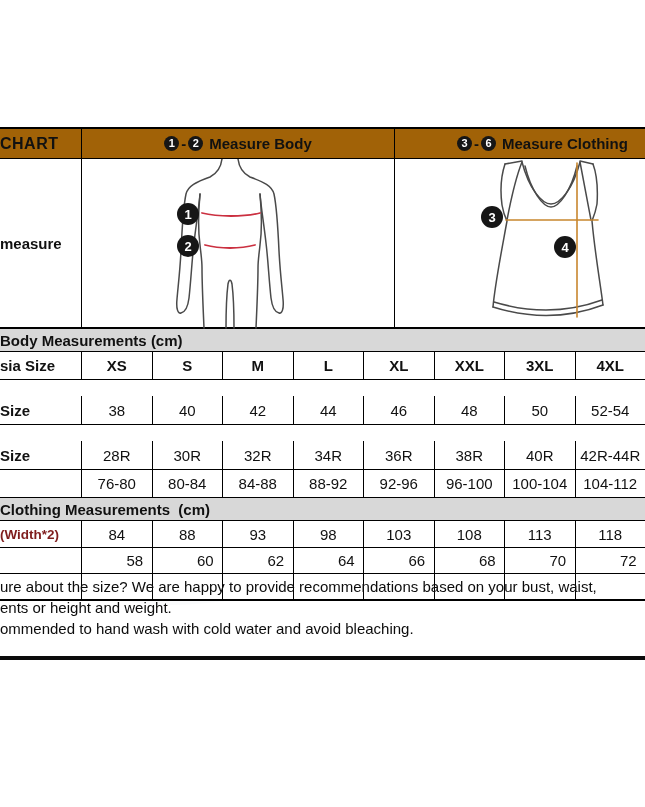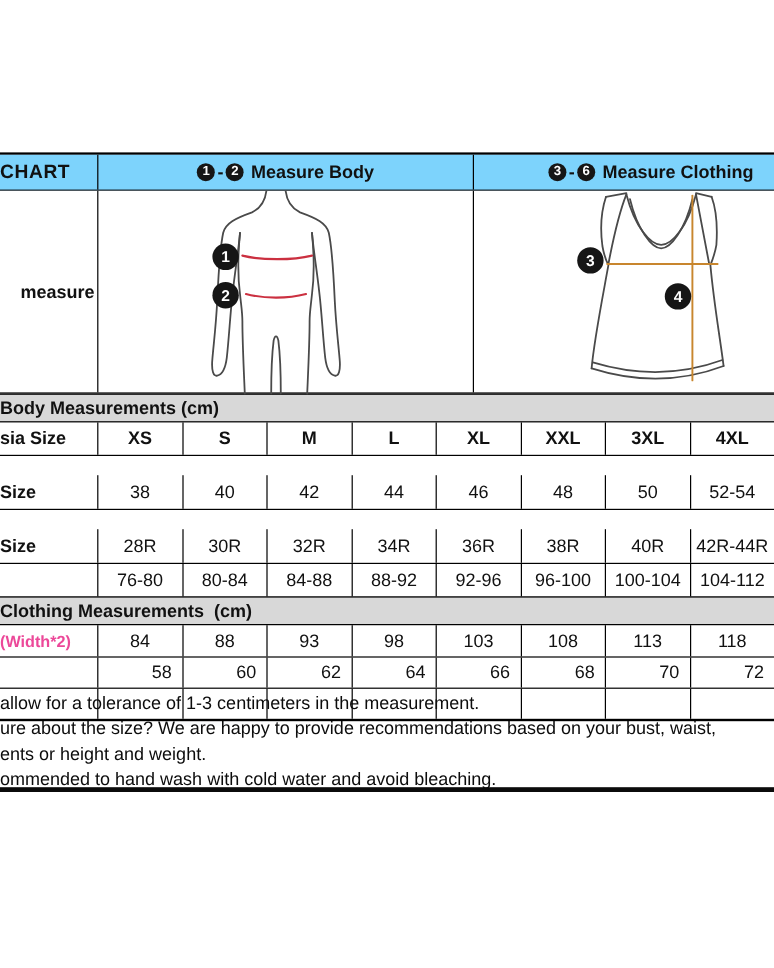--- a/index.html
+++ b/index.html
@@ -9,48 +9,48 @@
     overflow:hidden; font-family:"Liberation Sans", sans-serif; color:#111;
   }
   
   .wm { position:absolute; border-radius:50%; opacity:.38; pointer-events:none; }
   .wm1 { top:436px; left:4px;  width:180px; height:74px; border:11px solid #e2e6ee; transform:rotate(-16deg); }
   .wm2 { top:458px; left:352px; width:260px; height:46px; border:8px solid #e6e9f0; transform:rotate(-5deg); }
   .wm3 { top:560px; left:120px; width:220px; height:40px; border:6px solid #eceef4; transform:rotate(-8deg); opacity:.25; }
 
   .size-chart { position:absolute; top:127px; left:0; width:645px; border-top:2px solid #000; background:#fff; }
 
-  .r-head { display:flex; height:30px; background:#7dd3fc; border-bottom:1px solid #000; font-weight:bold; }
+  .r-head { display:flex; height:30px; background:#a16207; border-bottom:1px solid #000; font-weight:bold; }
   .c-corner { width:82px; border-right:1px solid #000; display:flex; align-items:center; font-size:16px; letter-spacing:.5px; }
   .c-mbody  { width:313px; border-right:1px solid #000; display:flex; align-items:center; justify-content:center; font-size:15px; gap:2px; }
   .c-mcloth { flex:1; display:flex; align-items:center; font-size:15px; gap:2px; padding-left:62px; }
 
   .num-badge {
     display:inline-flex; width:15px; height:15px; border-radius:50%;
     background:#161616; color:#fff; font-size:11px; font-weight:bold;
     align-items:center; justify-content:center; line-height:1;
   }
   .hdr-sep { font-weight:bold; }
 
   .r-diagram { display:flex; height:170px; border-bottom:2px solid #000; background:#fff; }
-  .d-label { width:82px; border-right:1px solid #000; display:flex; align-items:center; font-weight:bold; font-size:15px;margin-left:17px; }
+  .d-label { width:82px; border-right:1px solid #000; display:flex; align-items:center; font-weight:bold; font-size:15px; }
   .d-body  { width:313px; border-right:1px solid #000; position:relative; }
   .d-cloth { flex:1; position:relative; }
 
   .bar { height:24px; background:#d8d8d8; border-top:1px solid #000; border-bottom:1px solid #000;
          display:flex; align-items:center; font-weight:bold; font-size:15px; margin-top:-1px; }
   .bar span { white-space:pre; }
 
   .row { display:flex; border-bottom:1px solid #000; font-size:15px; background:transparent; }
   .h28 { height:28px; } .h29 { height:29px;margin-top:16px; } .h27 { height:27px; } .h26 { height:26px;gap:36px; }
   .lbl { width:82px; border-right:1px solid #000; display:flex; align-items:center; font-weight:bold; overflow:hidden; }
   .cell { flex:1; border-right:1px solid #000; display:flex; align-items:center; justify-content:center; }
   .cell:last-child { border-right:none; }
   .row-last { border-bottom:2px solid #000; }
-  .accent { color:#ec4899; font-size:13.5px; }
+  .accent { color:#7f1d1d; font-size:13.5px; }
   .clip span { margin-left:-9px; }
 
   .notes { position:absolute; top:577px; left:0; width:645px; font-size:15px; color:#0c0c0c; }
   .notes div { height:21px; line-height:20px; white-space:nowrap; overflow:hidden; }
 
   .divider { position:absolute; top:656px; left:0; width:645px; height:4px; background:#0b0b0b; }
 
   svg text.badge-num { fill:#fff; font-family:"Liberation Sans",sans-serif; font-size:13px; font-weight:bold; text-anchor:middle; }
 </style>
 </head>
@@ -235,21 +235,20 @@
       <div class="cell"></div>
       <div class="cell"></div>
       <div class="cell"></div>
       <div class="cell"></div>
       <div class="cell"></div>
     </div>
 
   </div>
 
   <div class="notes">
-    <div>allow for a tolerance of 1-3 centimeters in the measurement.</div>
     <div>ure about the size? We are happy to provide recommendations based on your bust, waist,</div>
     <div>ents or height and weight.</div>
     <div>ommended to hand wash with cold water and avoid bleaching.</div>
   </div>
 
   <div class="divider"></div>
 
 </div>
 
 </body></html>

